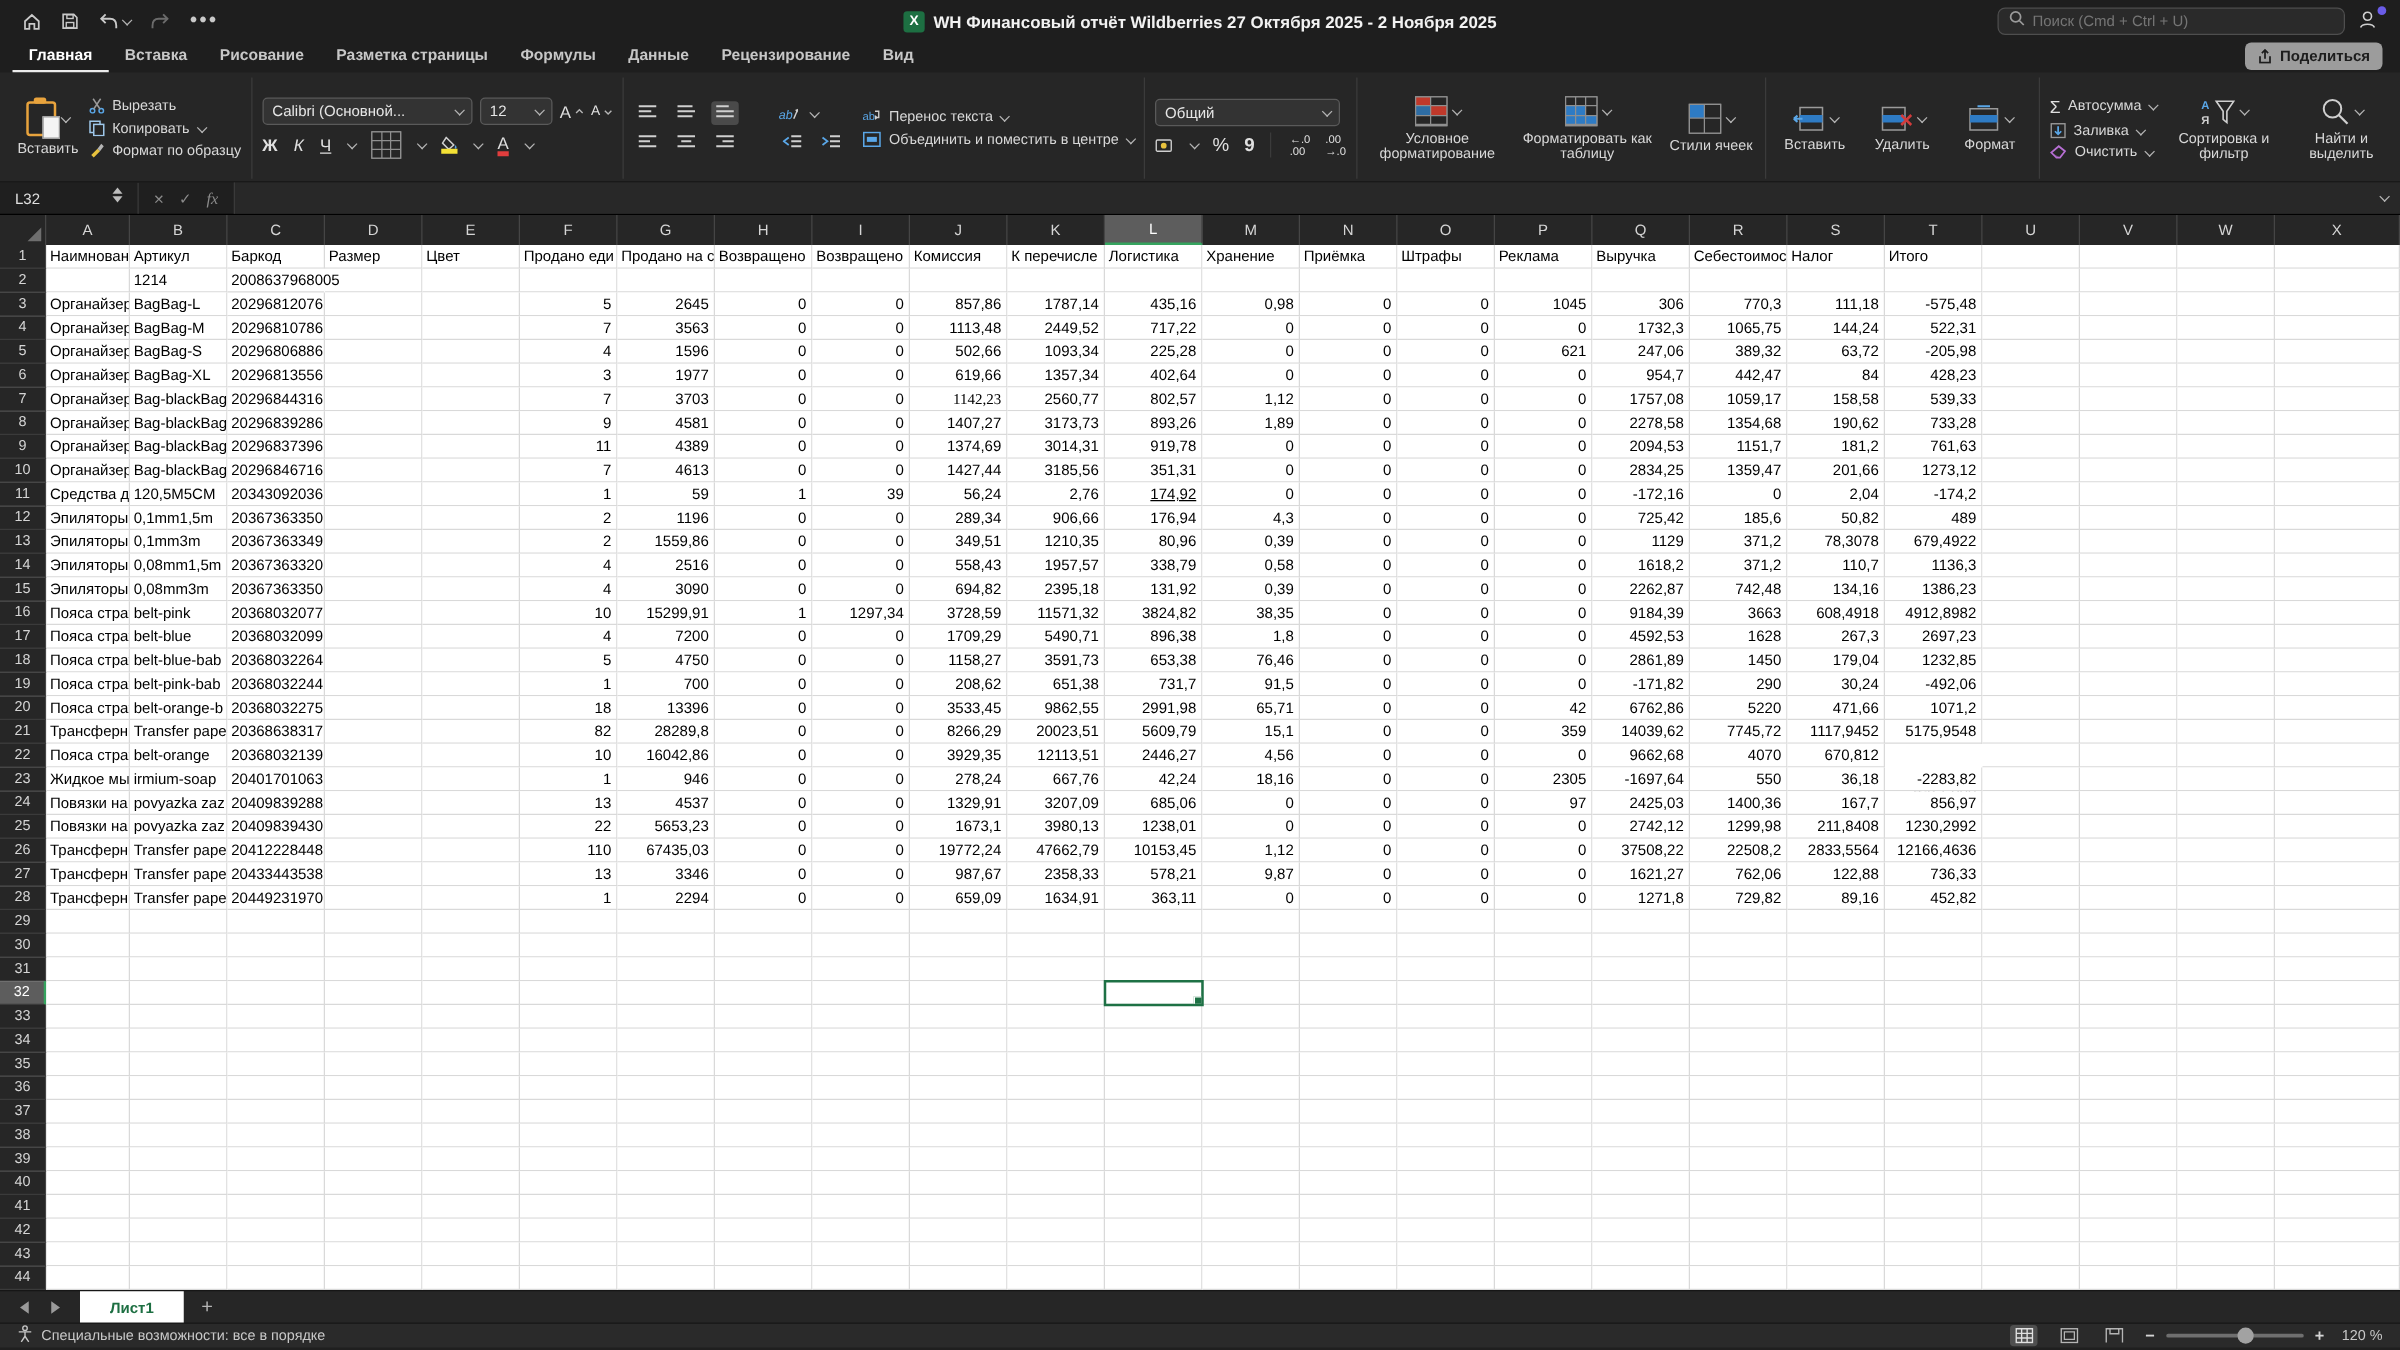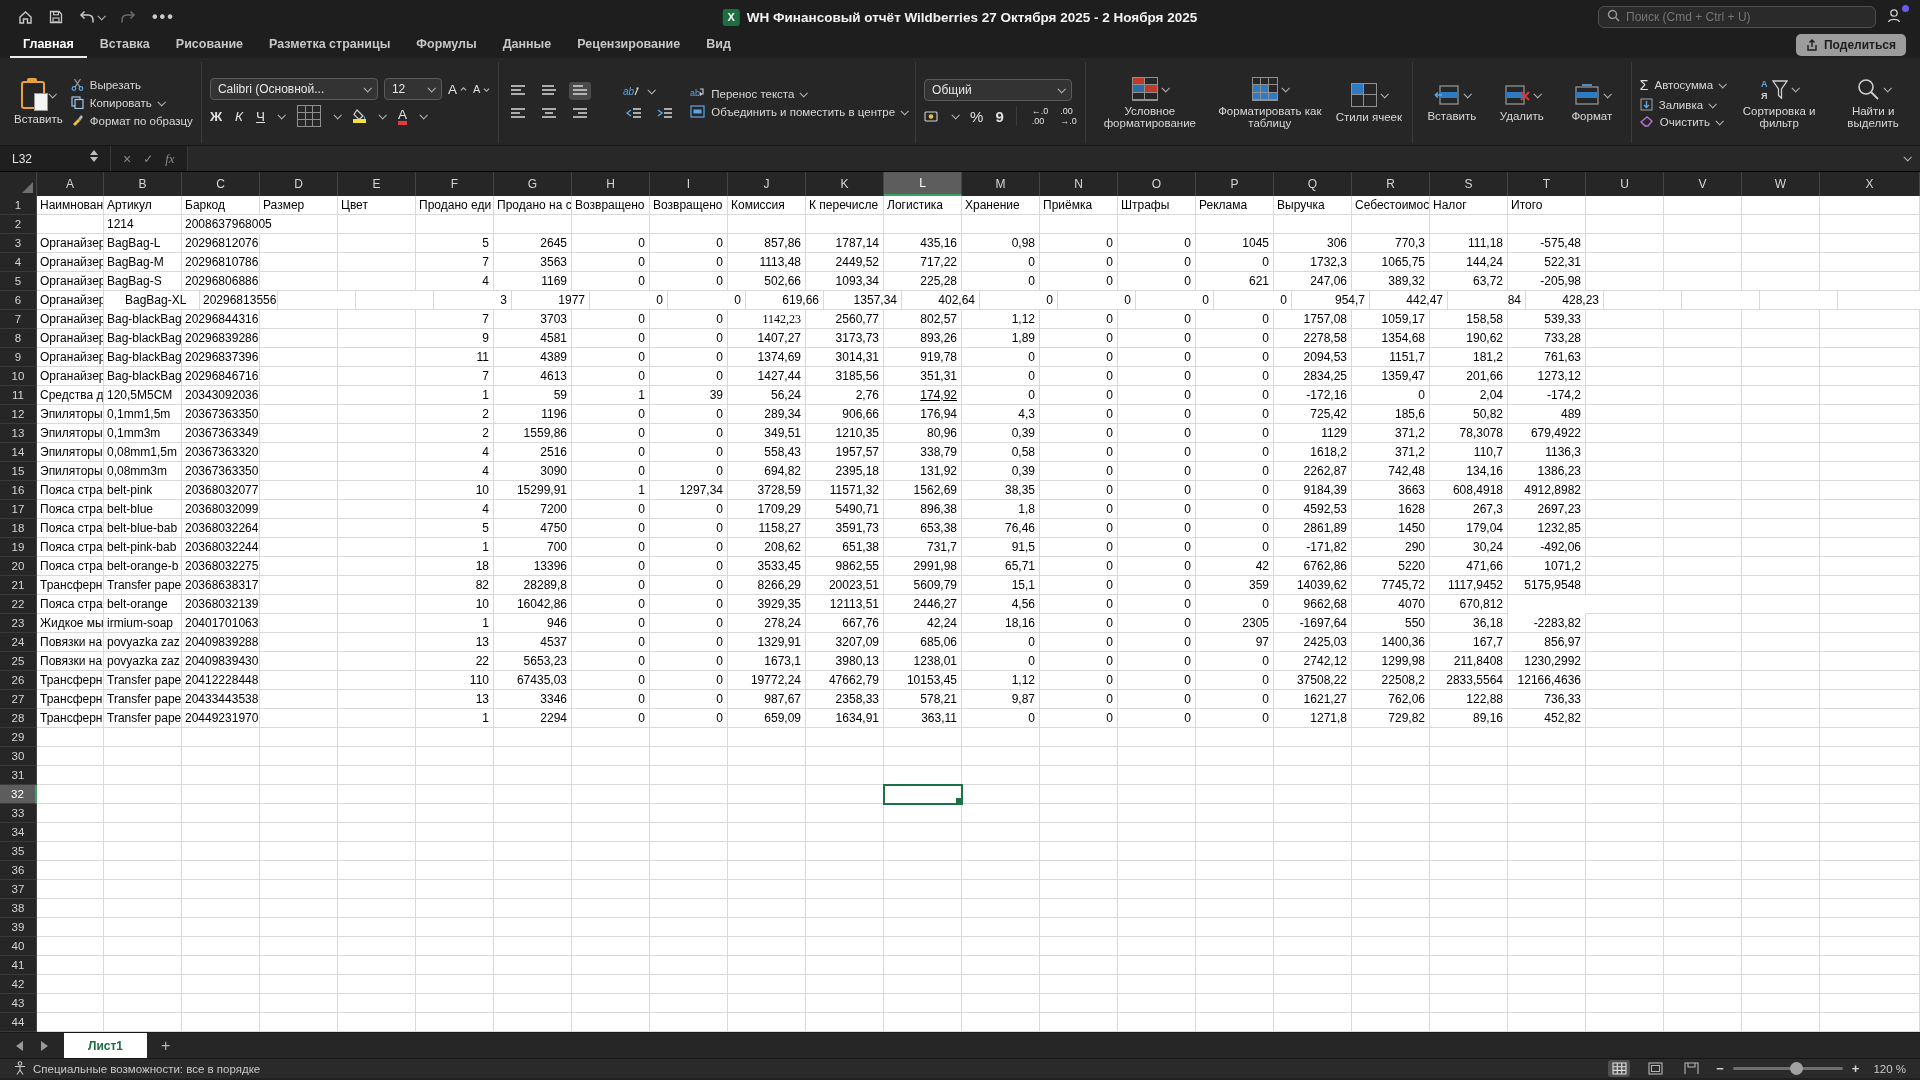--- a/index.html
+++ b/index.html
@@ -654,21 +654,21 @@
         <div class="cell num" style="width: 100px;"></div>
       </div>
       <div class="grow">
         <div class="rh">5</div>
         <div class="cell" style="width: 67px;">Органайзеры</div>
         <div class="cell" style="width: 78px;">BagBag-S</div>
         <div class="cell" style="width: 78px;">20296806886</div>
         <div class="cell" style="width: 78px;"></div>
         <div class="cell" style="width: 78px;"></div>
         <div class="cell num" style="width: 78px;">4</div>
-        <div class="cell num" style="width: 78px;">1169</div>
+        <div class="cell num" style="width: 78px;">1596</div>
         <div class="cell num" style="width: 78px;">0</div>
         <div class="cell num" style="width: 78px;">0</div>
         <div class="cell num" style="width: 78px;">502,66</div>
         <div class="cell num" style="width: 78px;">1093,34</div>
         <div class="cell num" style="width: 78px;">225,28</div>
         <div class="cell num" style="width: 78px;">0</div>
         <div class="cell num" style="width: 78px;">0</div>
         <div class="cell num" style="width: 78px;">0</div>
         <div class="cell num" style="width: 78px;">621</div>
         <div class="cell num" style="width: 78px;">247,06</div>
@@ -676,21 +676,21 @@
         <div class="cell num" style="width: 78px;">63,72</div>
         <div class="cell num" style="width: 78px;">-205,98</div>
         <div class="cell num" style="width: 78px;"></div>
         <div class="cell num" style="width: 78px;"></div>
         <div class="cell num" style="width: 78px;"></div>
         <div class="cell num" style="width: 100px;"></div>
       </div>
       <div class="grow">
         <div class="rh">6</div>
         <div class="cell" style="width: 67px;">Органайзеры</div>
-        <div class="cell" style="width: 78px; margin-left: 18px;">BagBag-XL</div>
+        <div class="cell" style="width: 78px;">BagBag-XL</div>
         <div class="cell" style="width: 78px;">20296813556</div>
         <div class="cell" style="width: 78px;"></div>
         <div class="cell" style="width: 78px;"></div>
         <div class="cell num" style="width: 78px;">3</div>
         <div class="cell num" style="width: 78px;">1977</div>
         <div class="cell num" style="width: 78px;">0</div>
         <div class="cell num" style="width: 78px;">0</div>
         <div class="cell num" style="width: 78px;">619,66</div>
         <div class="cell num" style="width: 78px;">1357,34</div>
         <div class="cell num" style="width: 78px;">402,64</div>
@@ -956,21 +956,21 @@
         <div class="cell" style="width: 78px;">belt-pink</div>
         <div class="cell" style="width: 78px;">20368032077</div>
         <div class="cell" style="width: 78px;"></div>
         <div class="cell" style="width: 78px;"></div>
         <div class="cell num" style="width: 78px;">10</div>
         <div class="cell num" style="width: 78px;">15299,91</div>
         <div class="cell num" style="width: 78px;">1</div>
         <div class="cell num" style="width: 78px;">1297,34</div>
         <div class="cell num" style="width: 78px;">3728,59</div>
         <div class="cell num" style="width: 78px;">11571,32</div>
-        <div class="cell num" style="width: 78px;">1562,69</div>
+        <div class="cell num" style="width: 78px;">3824,82</div>
         <div class="cell num" style="width: 78px;">38,35</div>
         <div class="cell num" style="width: 78px;">0</div>
         <div class="cell num" style="width: 78px;">0</div>
         <div class="cell num" style="width: 78px;">0</div>
         <div class="cell num" style="width: 78px;">9184,39</div>
         <div class="cell num" style="width: 78px;">3663</div>
         <div class="cell num" style="width: 78px;">608,4918</div>
         <div class="cell num" style="width: 78px;">4912,8982</div>
         <div class="cell num" style="width: 78px;"></div>
         <div class="cell num" style="width: 78px;"></div>

